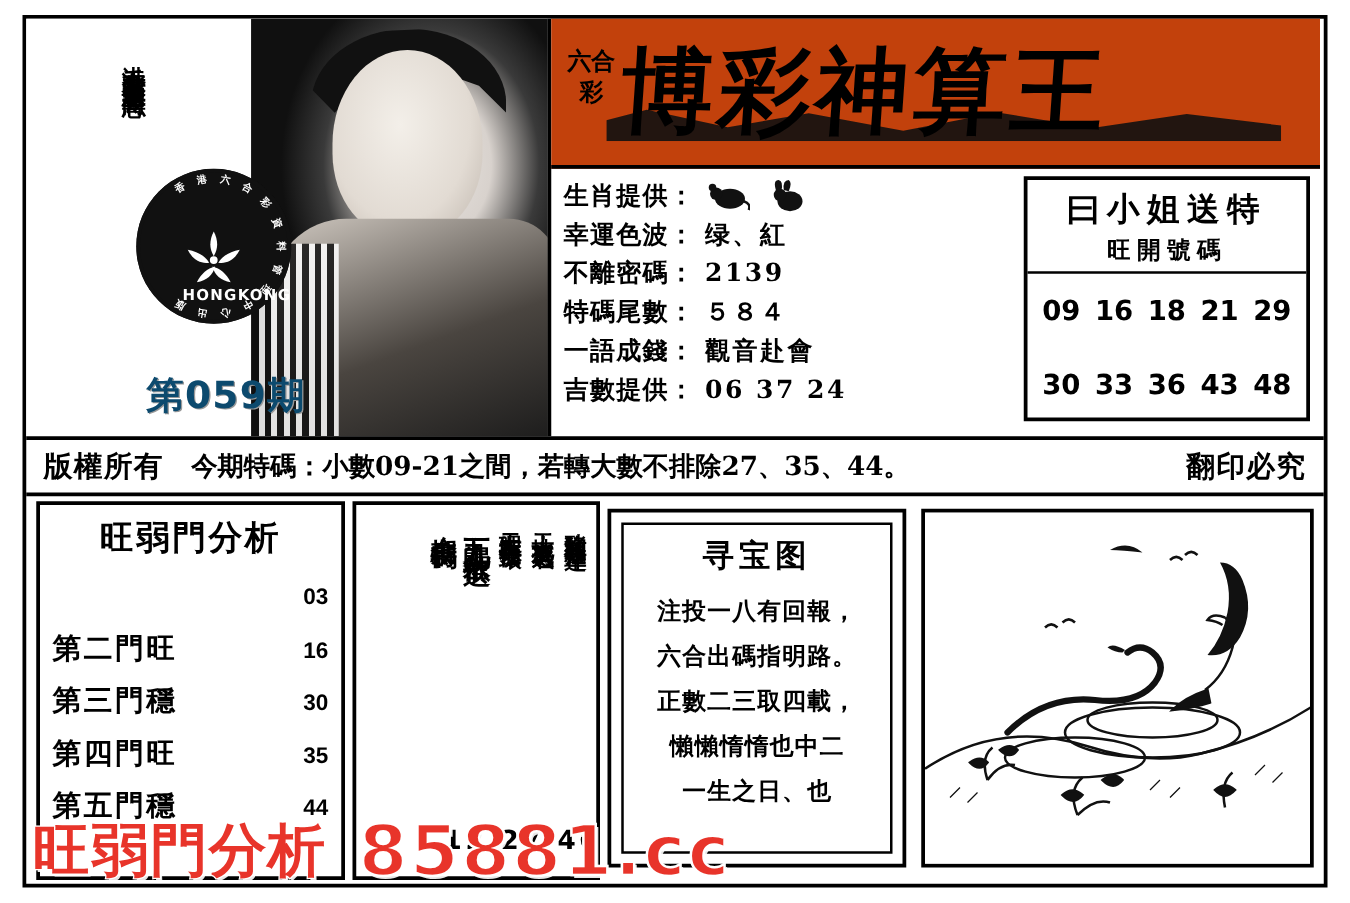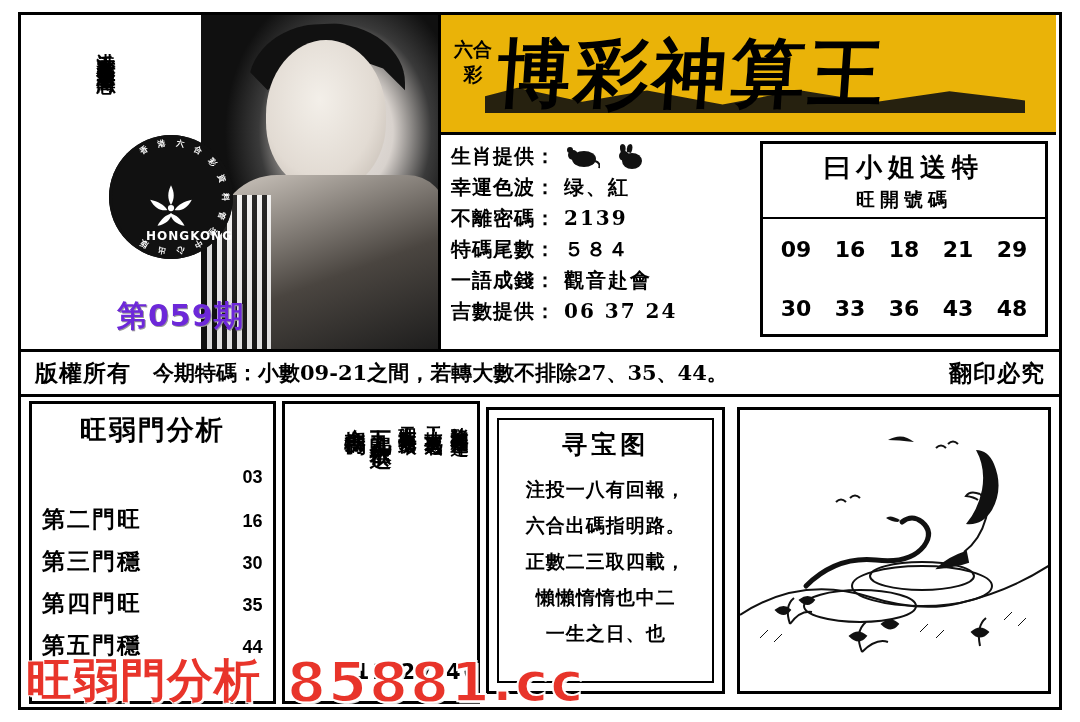--- a/index.html
+++ b/index.html
@@ -161,37 +161,37 @@
     font-weight: bold;
     color: #fff;
   }
   .issue-label {
     position: absolute;
     left: 96px;
     bottom: 12px;
     font-size: 30px;
     font-weight: bold;
     letter-spacing: 1px;
-    color: #6d28d9;
+    color: #0c4a6e;
     text-shadow: 1px 1px 0 #999;
   }
 
   
   .top-right {
     position: relative;
     width: 615px;
     height: 334px;
     box-sizing: border-box;
   }
   .masthead {
     position: relative;
     height: 120px;
     border-bottom: 3px solid #000;
     box-sizing: border-box;
-    background: #eab308;
+    background: #c2410c;
     overflow: hidden;
   }
   .mast-small {
     position: absolute;
     left: 12px;
     top: 22px;
     width: 40px;
     font-size: 19px;
     font-weight: bold;
     line-height: 25px;
@@ -254,21 +254,21 @@
     display: flex;
     gap: 16px;
     align-items: center;
   }
   .zodiac-icons svg { display: block; }
 
   .special-box {
     position: absolute;
     right: 8px;
     top: 6px;
-    width: 288px;
+    width: 229px;
     height: 196px;
     border: 3px solid #000;
     box-sizing: border-box;
     padding: 4px 0 0 0;
     text-align: center;
   }
   .special-title {
     font-size: 26px;
     font-weight: bold;
     letter-spacing: 6px;

